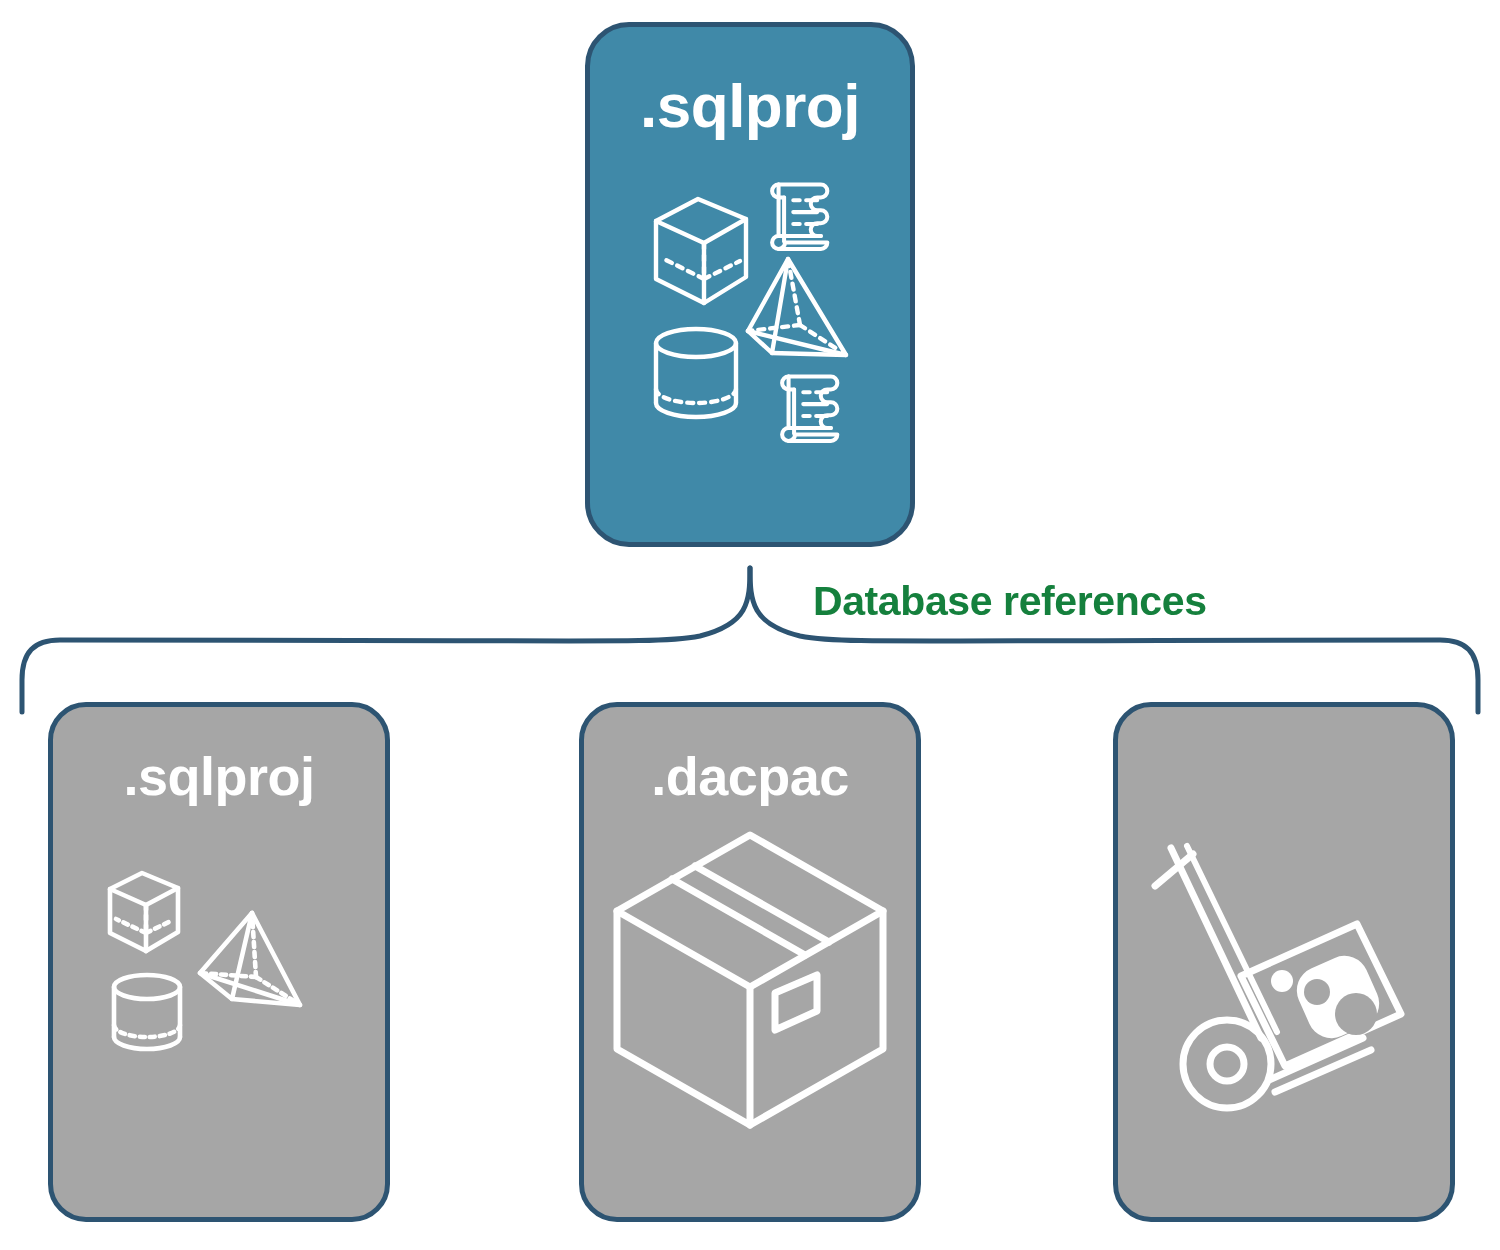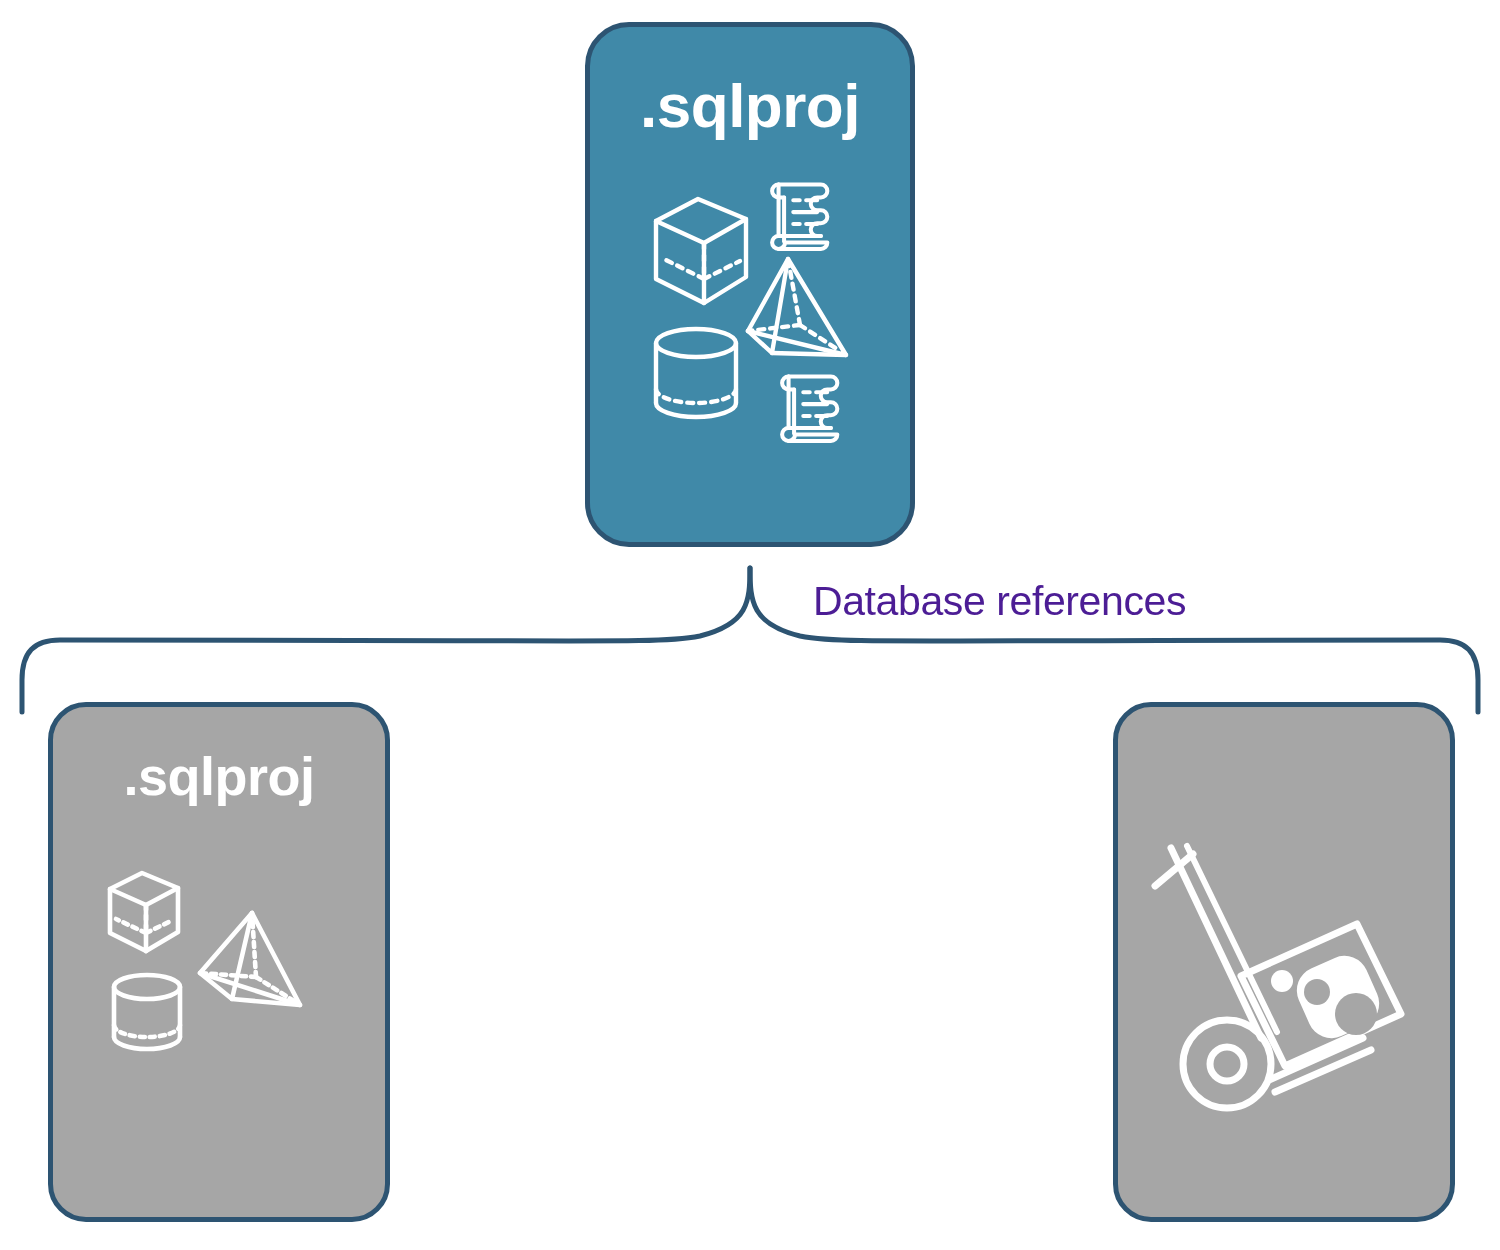--- a/index.html
+++ b/index.html
@@ -100,22 +100,22 @@
     width: 1500px;
     height: 180px;
     pointer-events: none;
   }
 
   #ref-label {
     position: absolute;
     left: 813px;
     top: 578px;
     font-size: 41px;
-    font-weight: normal;
-    color: #4c1d95;
+    font-weight: bold;
+    color: #15803d;
     letter-spacing: -0.4px;
     white-space: nowrap;
     user-select: none;
   }
 
   svg { display: block; overflow: visible; }
 </style>
 </head>
 <body>
 
@@ -235,20 +235,40 @@
           <ellipse cx="43" cy="130" rx="33" ry="12"></ellipse>
           <path d="M10 130 V180"></path>
           <path d="M76 130 V180"></path>
           <path d="M10 180 a33 12 0 0 0 66 0"></path>
           <path d="M10 168 a33 12 0 0 0 66 0" stroke-dasharray="5 5"></path>
         </g>
       </svg>
     </div>
   </div>
 
+  <div class="card card-muted card-bottom" id="card-dacpac">
+
+    <div class="card-title">.dacpac</div>
+
+    <div class="card-art">
+      <svg viewBox="0 0 290 300" width="290" height="300" fill="none" stroke="#ffffff" stroke-width="7" stroke-linecap="round" stroke-linejoin="round">
+
+        <path d="M145 10 L278 86 L145 162 L12 86 Z"></path>
+
+        <path d="M12 86 V224 L145 300 V162"></path>
+
+        <path d="M278 86 V224 L145 300"></path>
+
+        <path d="M90 41 L224 117"></path>
+        <path d="M67 54 L200 130"></path>
+
+        <path d="M170 168 L212 150 L212 186 L170 205 Z"></path>
+      </svg>
+    </div>
+  </div>
 
   <div class="card card-muted card-bottom" id="card-nupkg">
 
 
     <div class="card-art">
       <svg viewBox="0 0 270 270" width="270" height="270" fill="none" stroke="#ffffff" stroke-width="7" stroke-linecap="round" stroke-linejoin="round">
 
         <path d="M6 44 L44 12"></path>
 
         <path d="M22 6 L112 196"></path>

